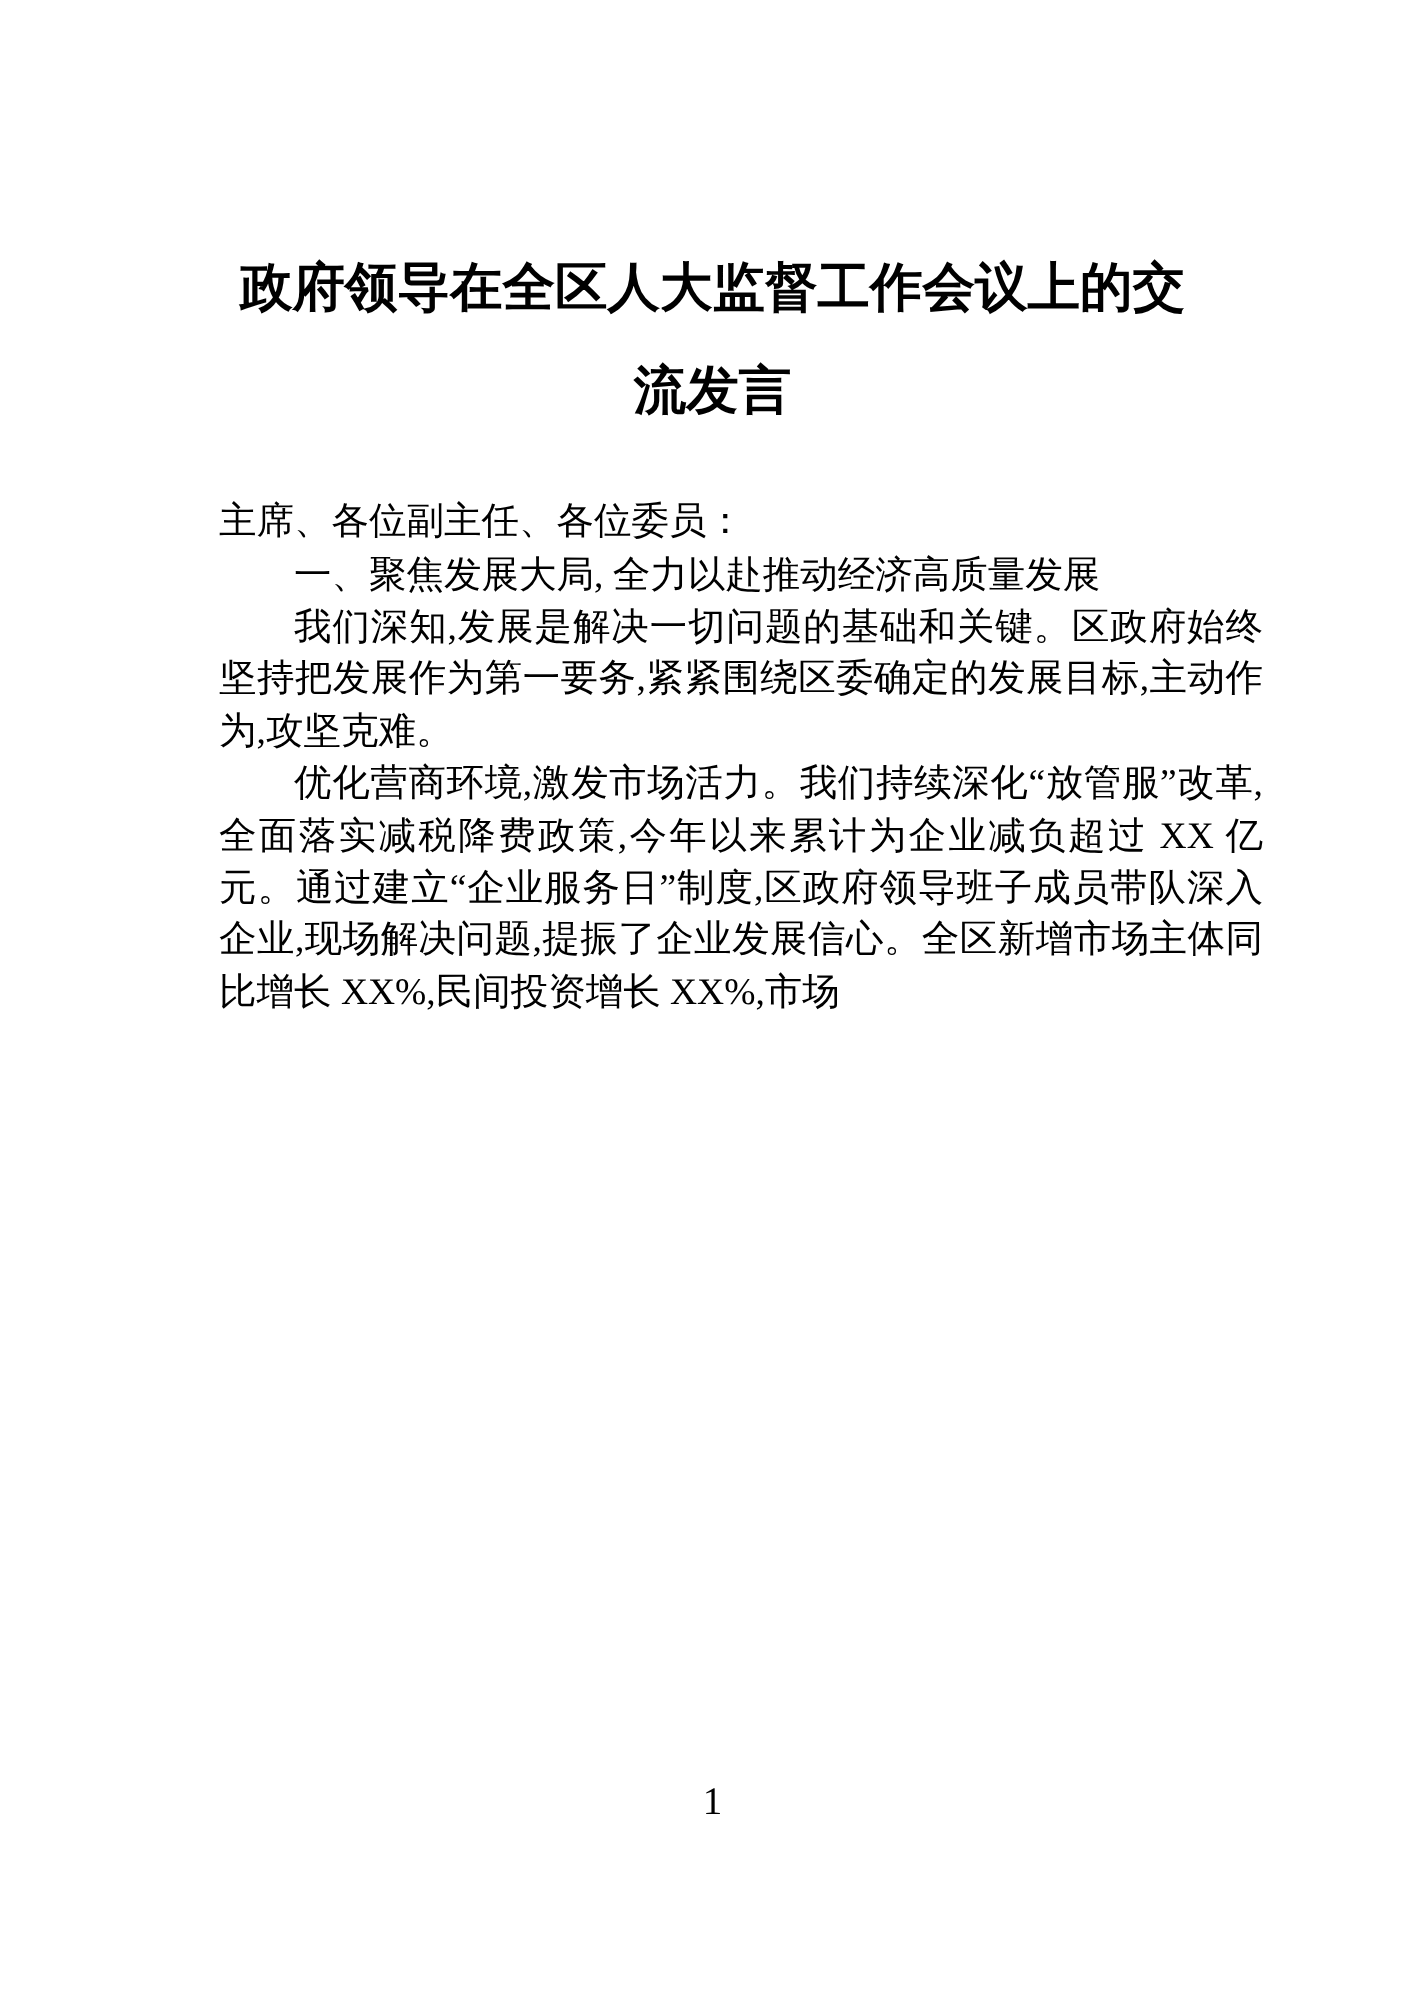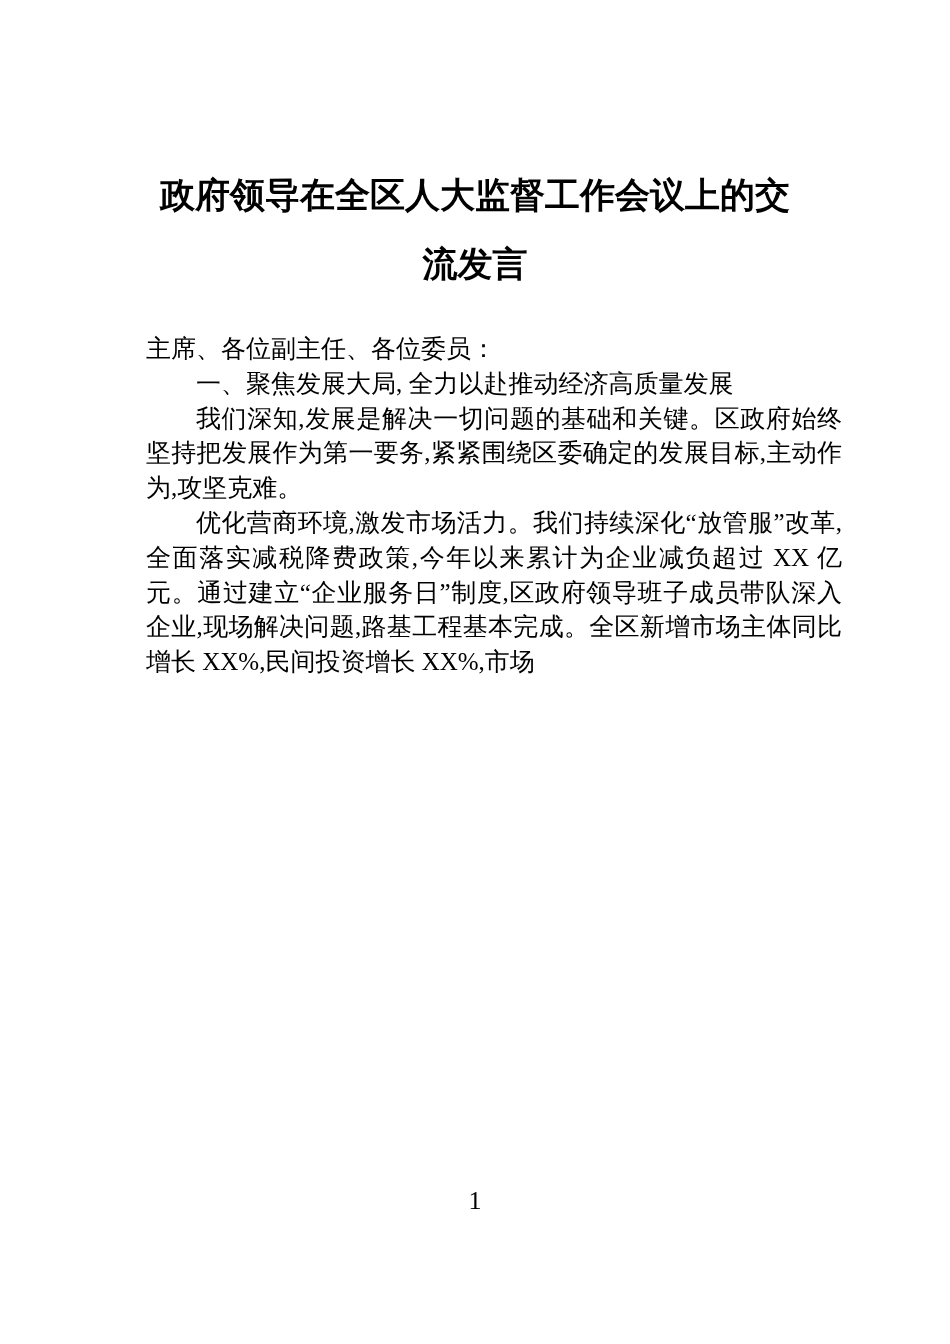--- a/index.html
+++ b/index.html
@@ -19,40 +19,41 @@
   .doc-title {
     position: absolute;
     top: 160px;
     left: 145px;
     width: 660px;
     margin: 0;
     font-size: 35px;
     line-height: 69px;
     font-weight: bold;
     text-align: center;
-    font-family: Liberation Sans, sans-serif;
+    font-family: Liberation Mono, monospace;
     color: #000000;
   }
   .doc-body {
     position: absolute;
     top: 332px;
     left: 146px;
     width: 696px;
     font-size: 25px;
     line-height: 34.8px;
     text-align: justify;
     color: #000000;
   }
   .para {
     margin: 0;
     padding: 0;
     text-indent: 2em;
   }
   .para.salutation {
     text-indent: 0;
+    font-family: Liberation Mono, monospace;
   }
   .para.heading {
     font-weight: normal;
   }
   .page-number {
     position: absolute;
     top: 1186px;
     left: 0;
     width: 950px;
     text-align: center;
@@ -66,18 +67,18 @@
 <body>
 
 <div class="page">
 
   <h1 class="doc-title">政府领导在全区人大监督工作会议上的交流发言</h1>
 
   <div class="doc-body">
     <p class="para salutation">主席、各位副主任、各位委员：</p>
     <p class="para heading">一、聚焦发展大局, 全力以赴推动经济高质量发展</p>
     <p class="para">我们深知,发展是解决一切问题的基础和关键。区政府始终坚持把发展作为第一要务,紧紧围绕区委确定的发展目标,主动作为,攻坚克难。</p>
-    <p class="para">优化营商环境,激发市场活力。我们持续深化“放管服”改革,全面落实减税降费政策,今年以来累计为企业减负超过 XX 亿元。通过建立“企业服务日”制度,区政府领导班子成员带队深入企业,现场解决问题,路基工程基本完成。全区新增市场主体同比增长 XX%,民间投资增长 XX%,市场</p>
+    <p class="para">优化营商环境,激发市场活力。我们持续深化“放管服”改革,全面落实减税降费政策,今年以来累计为企业减负超过 XX 亿元。通过建立“企业服务日”制度,区政府领导班子成员带队深入企业,现场解决问题,提振了企业发展信心。全区新增市场主体同比增长 XX%,民间投资增长 XX%,市场</p>
   </div>
 
   <div class="page-number">1</div>
 
 </div>
 
 </body></html>

